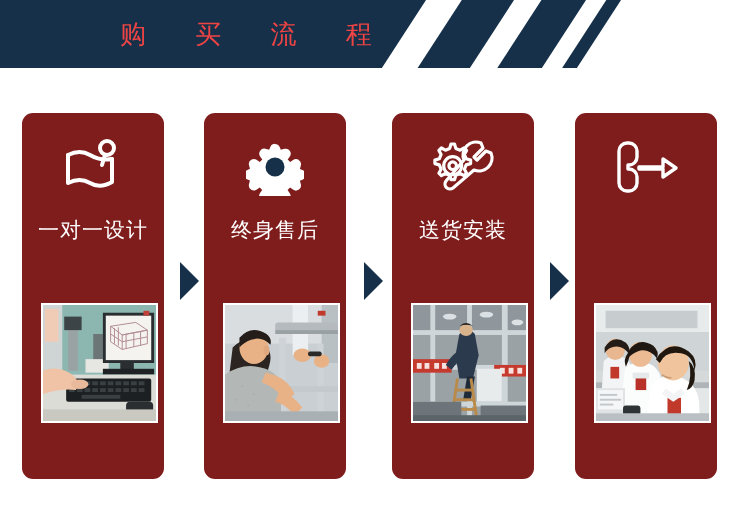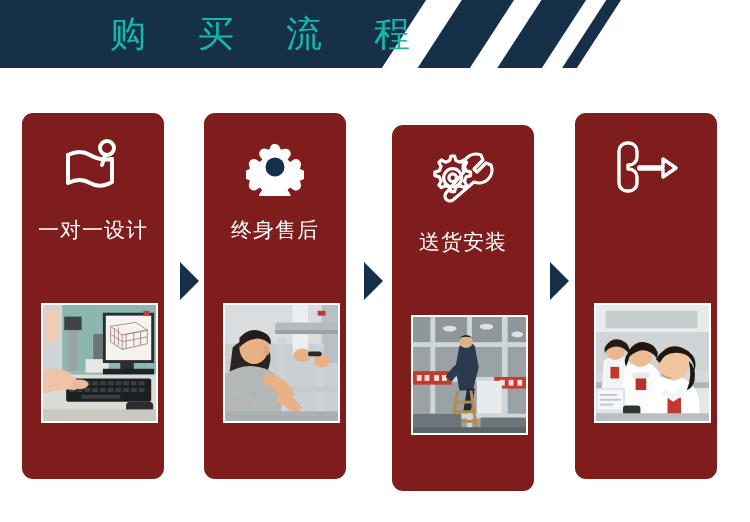--- a/index.html
+++ b/index.html
@@ -10,23 +10,23 @@
     overflow:hidden;
   }
   .page { position:relative; width:750px; height:522px; background:#fff; }
 
   
   .banner {
     position:absolute; left:0; top:0; width:750px; height:68px;
     background:#16304a; overflow:hidden;
   }
   .banner-title {
-    position:absolute; left:110px; top:8px;
-    font-size:36px; line-height:52px;
-    color:#14b8a6; letter-spacing:21px; font-weight:400;
+    position:absolute; left:120px; top:8px;
+    font-size:26px; line-height:52px;
+    color:#ef4444; letter-spacing:21px; font-weight:400;
     white-space:nowrap;
   }
   .stripe {
     position:absolute; top:-40px; width:26px; height:180px;
     background:#ffffff;
     transform:rotate(33deg); transform-origin:top left;
   }
   .stripe.s1 { left:452px; width:30px; }
   .stripe.s2 { left:540px; width:23px; }
   .stripe.s3 { left:612px; width:17px; }
@@ -37,21 +37,21 @@
   
   .cards {
     position:absolute; left:0; top:113px; width:750px; height:366px;
   }
   .card {
     position:absolute; top:0; width:142px; height:366px;
     background:#7f1d1d; border-radius:11px;
   }
   .card.c1 { left:22px; }
   .card.c2 { left:204px; }
-  .card.c3 { left:392px;margin-top:12px; }
+  .card.c3 { left:392px; }
   .card.c4 { left:575px; }
 
   .card-icon {
     position:absolute; left:0; top:18px; width:100%; height:72px;
     display:flex; align-items:center; justify-content:center;
   }
   .card-icon svg { display:block; }
 
   .card-label {
     position:absolute; left:0; top:103px; width:100%;

